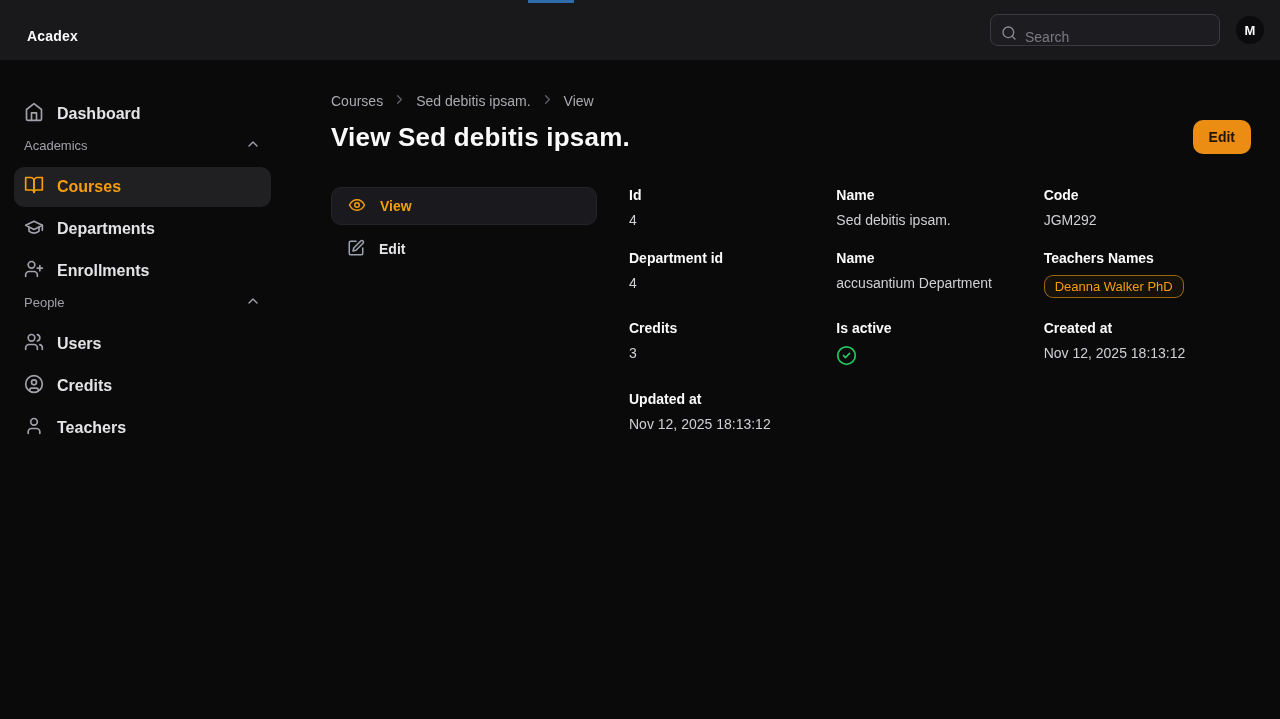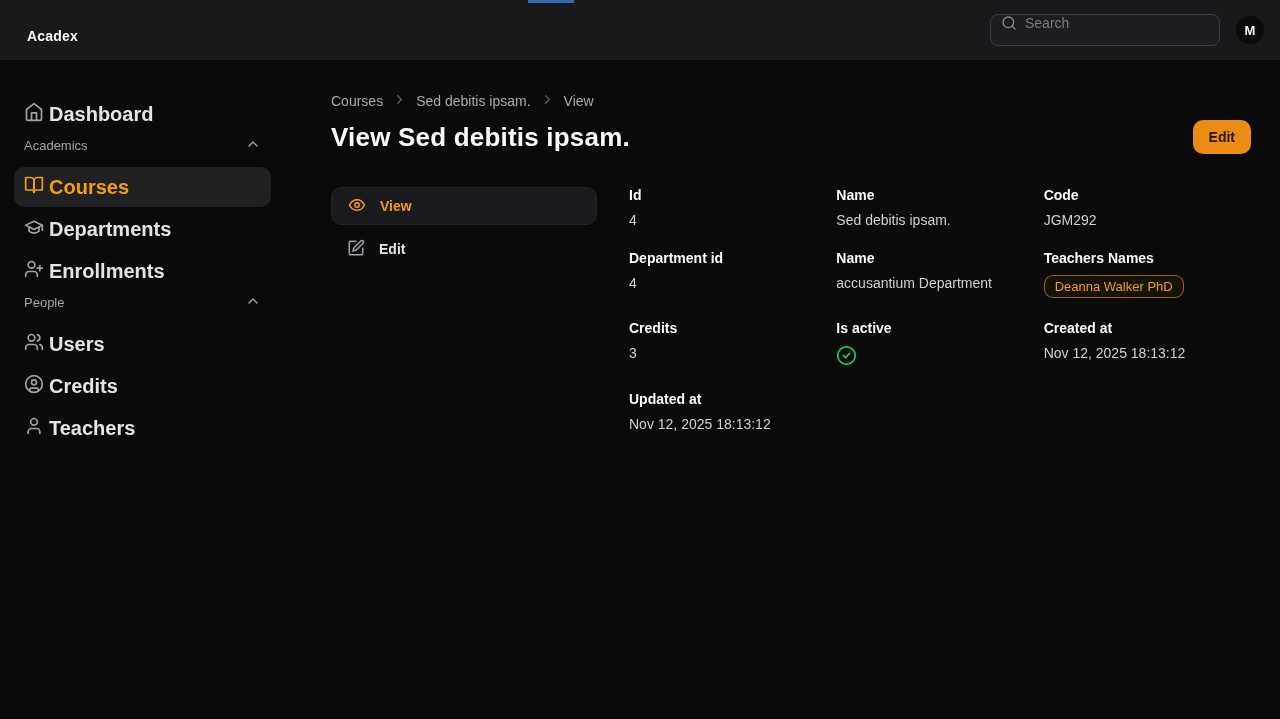--- a/index.html
+++ b/index.html
@@ -42,21 +42,21 @@
     cursor: pointer;
     margin-top: 12px;
   }
   .header-right { display: flex; align-items: center; gap: 16px; }
   .search-box {
     width: 230px; height: 32px;
     background: #1d1d21;
     border: 1px solid #3a3a41;
     border-radius: 8px;
     display: flex;
-    align-items: flex-start;
+    align-items: flex-end;
     padding: 0 10px;
     gap: 8px;
   }
   .search-box svg { color: #8a8a92; flex: 0 0 auto; }
   .search-box input {
     background: transparent;
     border: none;
     outline: none;
     color: #e4e4e7;
     font-size: 14px;
@@ -87,24 +87,24 @@
   .main {
     flex: 1;
     padding: 32px 29px 0 46px;
   }
 
   
   .side-item {
     height: 40px;
     display: flex;
     align-items: center;
-    gap: 5px;
+    gap: 13px;
     padding: 0 10px;
     border-radius: 10px;
-    font-size: 20px;
+    font-size: 16px;
     font-weight: 600;
     color: #e4e4e7;
     cursor: pointer;
     margin-bottom: 2px;
   }
   .side-item svg { color: #a1a1aa; flex: 0 0 auto; }
   .side-item.active { background: #202023; color: var(--accent); }
   .side-item.active svg { color: var(--accent); }
   .side-section { }
   .side-section-header {

